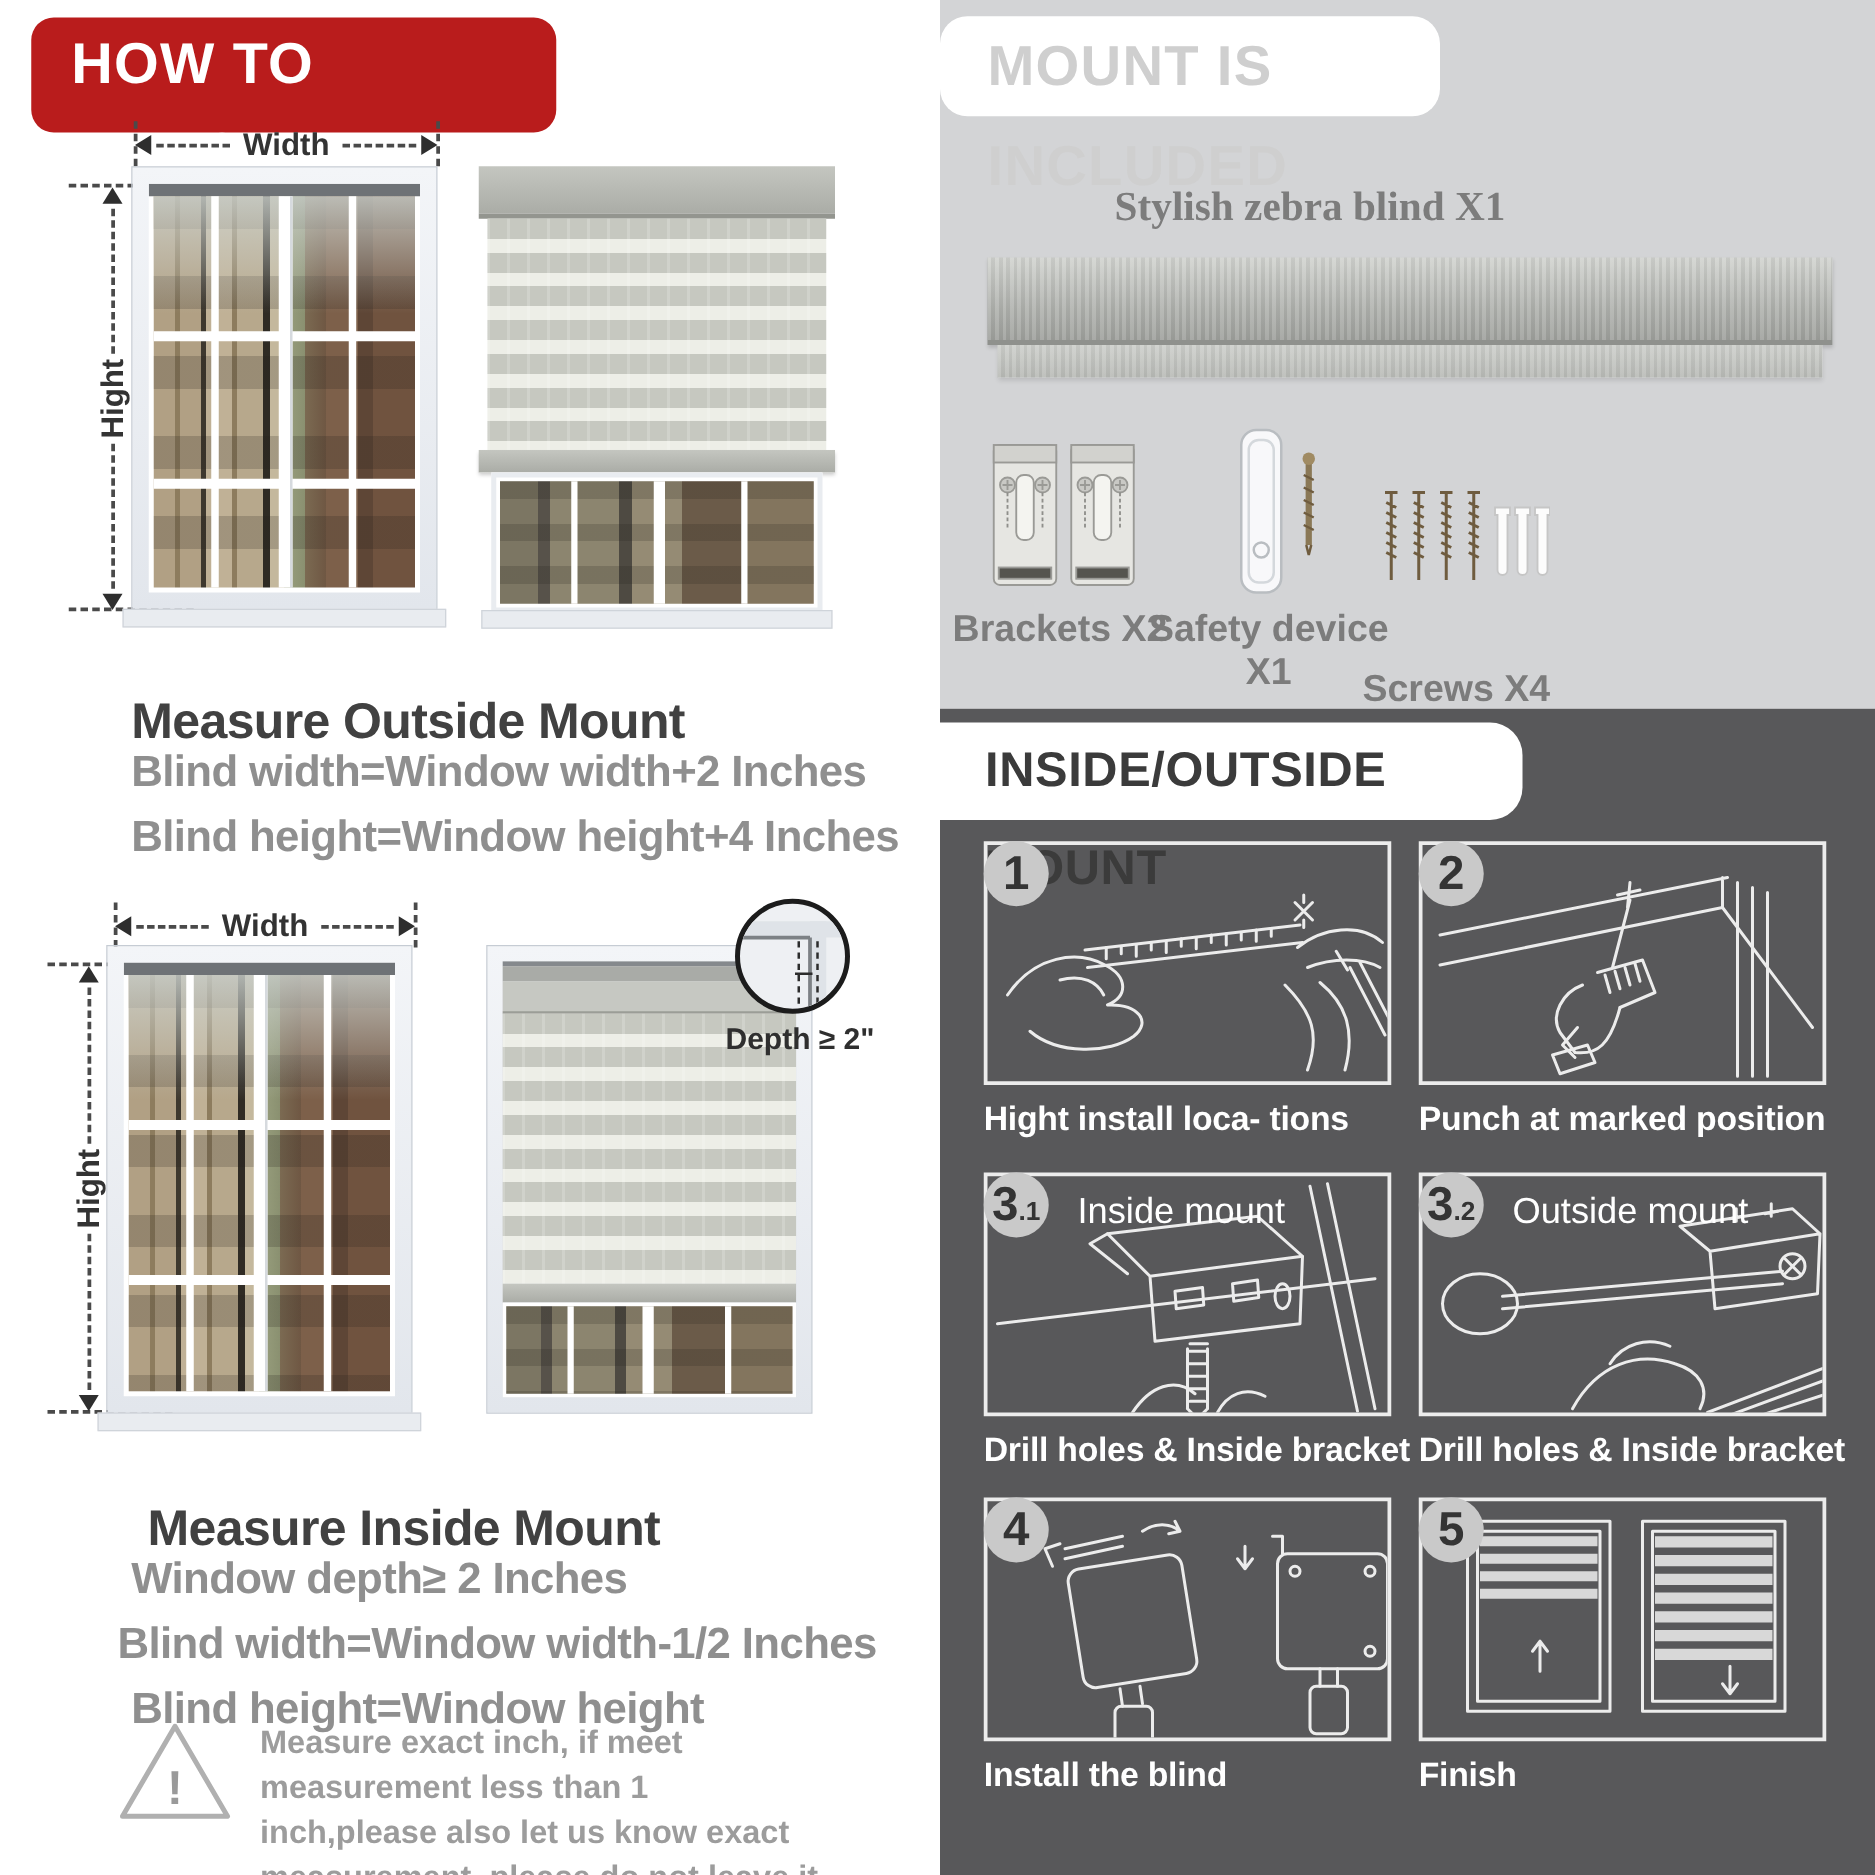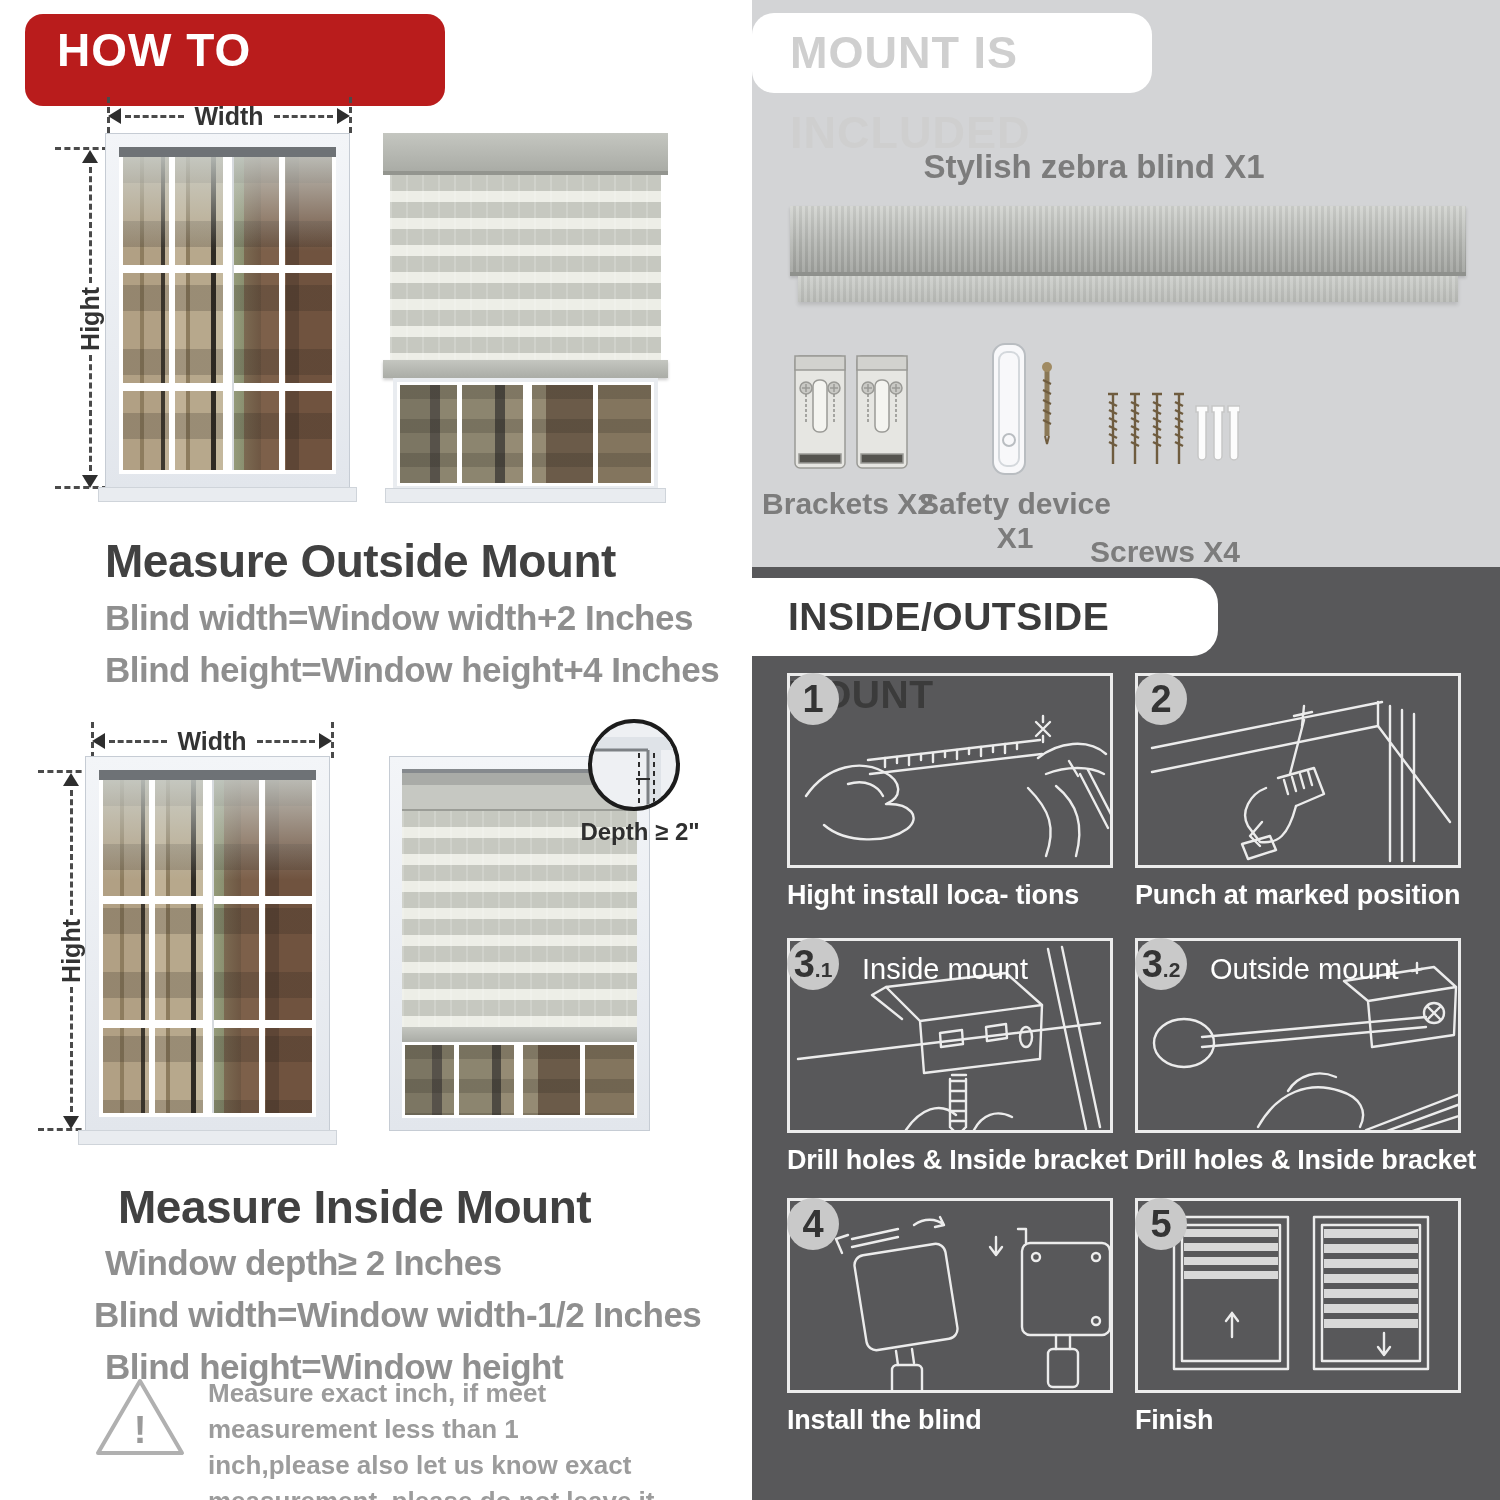--- a/index.html
+++ b/index.html
@@ -55,21 +55,21 @@
   .stripes{background:
       repeating-linear-gradient(90deg,rgba(255,255,255,.18) 0 2px,rgba(0,0,0,0) 2px 16px),
       repeating-linear-gradient(180deg,#c6c8c0 0 16px,#edeee7 16px 27px);}
   .rail{background:linear-gradient(180deg,#c4c6c0,#aaaca6);}
   .photo2{background:
       repeating-linear-gradient(180deg,rgba(30,28,22,.18) 0 14px,rgba(0,0,0,0) 14px 34px),
       linear-gradient(90deg,#7c7663 0 12%,#57524a 12% 16%,#8c856f 16% 38%,#4e4a42 38% 42%,
         #958b74 42% 58%,#6b5b49 58% 78%,#83755e 78% 100%);}
 
   
-  .h1l{font-weight:bold;font-size:46px;color:#414141;letter-spacing:-.5px;}
+  .h1l{font-weight:bold;font-size:40px;color:#414141;letter-spacing:-.5px;margin-top:21px;}
   .bodyl{font-weight:bold;font-size:35px;color:#8f8f8f;letter-spacing:-.5px;}
   .warn-text{font-weight:bold;font-size:26px;color:#9c9c9c;line-height:1.38;}
   .depth-lbl{font-weight:bold;font-size:24px;color:#2f2f2f;}
 
   
   .blind-label{font-weight:bold;font-size:33px;color:#7c7c7c;text-align:center;}
   .item-label{font-weight:bold;font-size:30px;color:#7c7c7c;text-align:center;}
   .headrail-main{left:790px;top:206px;width:676px;height:66px;
     background:
       repeating-linear-gradient(90deg,rgba(255,255,255,.10) 0 3px,rgba(0,0,0,.05) 3px 6px),
@@ -226,21 +226,21 @@
   <div class="abs" style="left:92px;top:1373px;">
     <svg width="96" height="90" viewBox="0 0 96 90">
       <path d="M48 8 L90 80 L6 80 Z" fill="none" stroke="#b0b0b0" stroke-width="4" stroke-linejoin="round"></path>
       <text x="48" y="70" text-anchor="middle" font-size="38" font-weight="bold" fill="#9a9a9a" font-family="Liberation Sans, sans-serif">!</text>
     </svg>
   </div>
   <div class="abs warn-text" style="left:208px;top:1376px;width:452px;">Measure exact inch, if meet measurement less than 1 inch,please also let us know exact measurement, please do not leave it</div>
 
   <div class="abs banner-right">MOUNT IS INCLUDED</div>
 
-  <div class="abs blind-label" style="left:844px;top:148px;width:500px;">Stylish zebra blind X1</div>
+  <div class="abs blind-label" style="left:798px;top:148px;width:500px;font-family:Liberation Serif, serif;">Stylish zebra blind X1</div>
   <div class="abs headrail-main"></div>
   <div class="abs headrail-valance"></div>
 
   <div class="abs" style="left:793px;top:350px;">
     <svg width="116" height="132" viewBox="0 0 116 132">
       <g stroke="#9a9a96" stroke-width="1.5">
         <rect x="2" y="6" width="50" height="112" rx="5" fill="#e6e6e2"></rect>
         <rect x="2" y="6" width="50" height="14" fill="#d2d2ce"></rect>
         <rect x="20" y="30" width="14" height="52" rx="6" fill="#f4f4f0"></rect>
         <circle cx="13" cy="38" r="6" fill="#c9c9c5"></circle>

